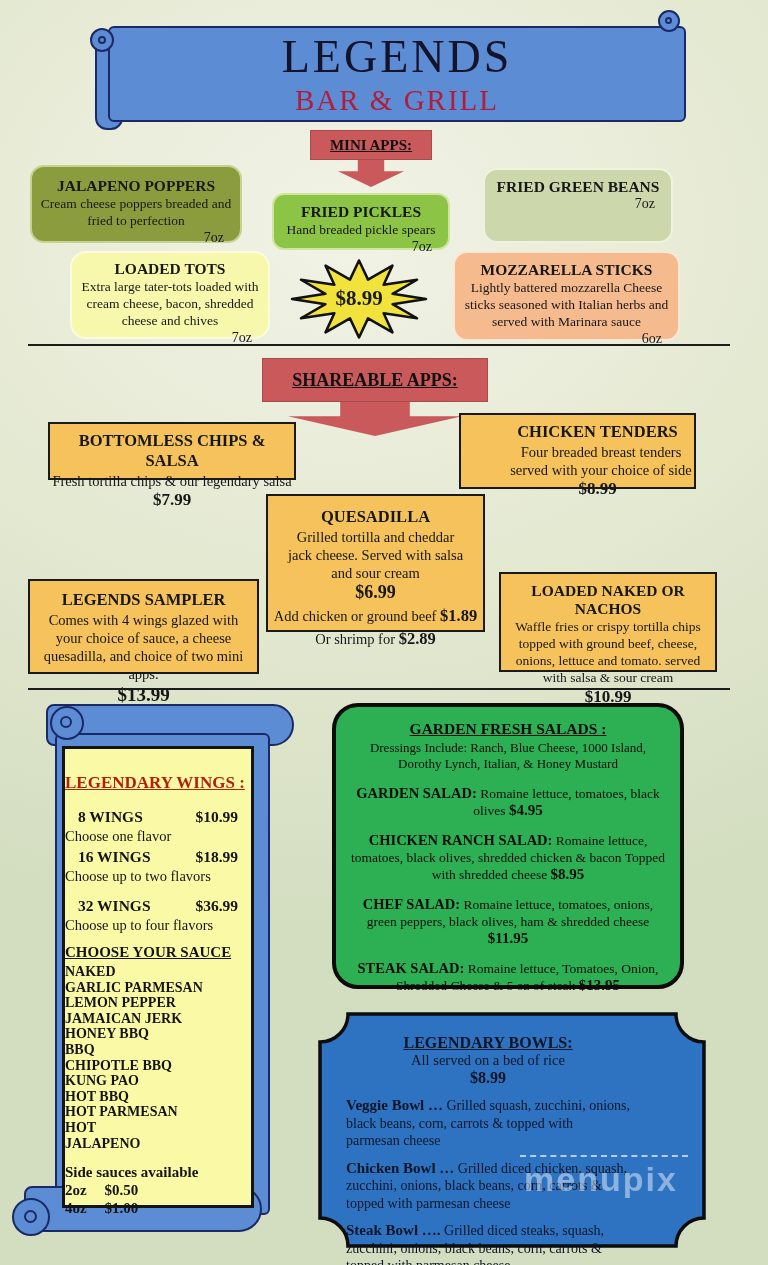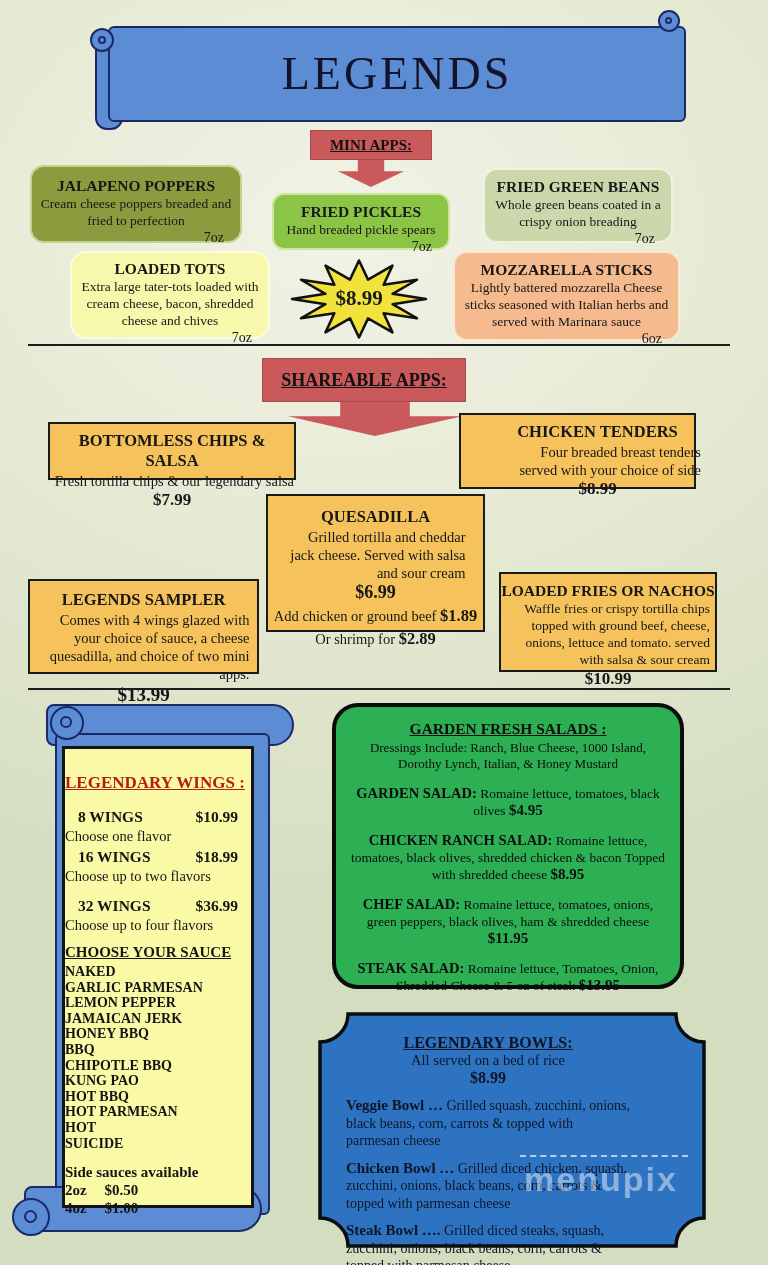--- a/index.html
+++ b/index.html
@@ -21,21 +21,21 @@
   .curl::after{content:"";position:absolute;left:28%;top:28%;width:40%;height:40%;
     border-radius:50%;border:2px solid var(--banner-border,#1b2a66);box-sizing:border-box;}
   .page-title{font-size:46px;letter-spacing:3px;color:var(--title-text,#13132c);line-height:1.05;}
   .page-subtitle{font-size:29px;letter-spacing:2px;color:var(--subtitle-red,#b01e3c);line-height:1.05;margin-top:4px;}
 
   
   .sec-banner{background:var(--section-red,#c9595a);border:1px solid #a84a4a;
     display:flex;align-items:center;justify-content:center;color:#111;}
   .sec-banner span{font-weight:bold;text-decoration:underline;}
   .mini-banner{left:310px;top:130px;width:122px;height:30px;font-size:15px;}
-  .share-banner{left:262px;top:358px;width:204px;height:44px;font-size:18px;}
+  .share-banner{left:262px;top:358px;width:226px;height:44px;font-size:18px;}
   .dn-arrow{background:var(--section-red,#c9595a);
     clip-path:polygon(30% 0,70% 0,70% 42%,100% 42%,50% 100%,0 42%,30% 42%);}
 
   
   .card{text-align:center;color:#171717;}
   .card h3{margin:0;font-size:15.5px;font-weight:bold;}
   .card p{margin:1px 0 0 0;font-size:13.5px;line-height:1.25;}
   .oz{display:block;text-align:right;padding-right:16px;font-size:14px;margin-top:0;}
   .c-jalapeno{left:30px;top:165px;width:212px;height:78px;background:var(--olive-box,#8b9c3e);
     border:2px solid #c6d290;border-radius:14px;padding-top:10px;}
@@ -44,21 +44,21 @@
   .c-beans{left:483px;top:168px;width:190px;height:75px;background:var(--pale-green-box,#ccd8ab);
     border:2px solid #eff3de;border-radius:14px;padding-top:8px;}
   .c-tots{left:70px;top:251px;width:200px;height:88px;background:var(--pale-yellow-box,#f8f8ac);
     border:2px solid #fbfbdf;border-radius:16px;padding-top:7px;}
   .c-mozz{left:453px;top:251px;width:227px;height:90px;background:var(--peach-box,#f5ba8e);
     border:2px solid #f9e8d2;border-radius:14px;padding-top:8px;}
 
   
   .obox{background:var(--orange-box,#f5c25c);border:2px solid #1a1a1a;text-align:center;color:#171717;padding-top:7px;}
   .obox h3{margin:0;font-size:16.5px;font-weight:bold;}
-  .obox p{margin:1px 0 0 0;font-size:14.5px;line-height:1.25;text-align:right;}
+  .obox p{margin:1px 0 0 0;font-size:14.5px;line-height:1.25;}
   .price{font-weight:bold;font-size:17px;}
   .b-chips{left:48px;top:422px;width:248px;height:58px;}
   .b-tenders{left:459px;top:413px;width:237px;height:76px;padding-left:40px;}
   .b-quesa{left:266px;top:494px;width:219px;height:138px;padding-top:11px;}
   .b-sampler{left:28px;top:579px;width:231px;height:95px;padding-top:9px;}
   .b-fries{left:499px;top:572px;width:218px;height:100px;padding-top:8px;}
   .addon{font-size:14.5px;margin-top:3px;}
   .addon b{font-size:16.5px;}
 
   .divider{border-top:2px solid #1c1c1c;height:0;width:702px;left:28px;}
@@ -107,20 +107,21 @@
     font-size:34px;letter-spacing:2px;color:rgba(255,255,255,0.45);font-weight:bold;}
 </style>
 </head>
 <body>
 
 <div class="page">
 
   <div class="abs title-tail"></div>
   <div class="abs title-main">
     <div class="page-title">LEGENDS</div>
+    <div class="page-subtitle">BAR &amp; GRILL</div>
   </div>
   <div class="curl" style="left:90px;top:28px;width:24px;height:24px;"></div>
   <div class="curl" style="left:658px;top:10px;width:22px;height:22px;"></div>
 
   <div class="abs sec-banner mini-banner">
     <span>MINI APPS:</span>
   </div>
   <div class="abs dn-arrow" style="left:338px;top:160px;width:66px;height:27px;"></div>
 
   <div class="abs card c-jalapeno">
@@ -128,21 +129,20 @@
     <p>Cream cheese poppers breaded and fried to perfection</p>
     <span class="oz">7oz</span>
   </div>
   <div class="abs card c-pickles">
     <h3>FRIED PICKLES</h3>
     <p>Hand breaded pickle spears</p>
     <span class="oz">7oz</span>
   </div>
   <div class="abs card c-beans">
     <h3>FRIED GREEN BEANS</h3>
-    <p>Whole green beans coated in a crispy onion breading</p>
     <span class="oz">7oz</span>
   </div>
   <div class="abs card c-tots">
     <h3>LOADED TOTS</h3>
     <p style="width:180px;margin:1px auto 0 auto;">Extra large tater-tots loaded with cream cheese, bacon, shredded cheese and chives</p>
     <span class="oz">7oz</span>
   </div>
 
   <div class="abs" style="left:288px;top:256px;width:142px;height:86px;">
     <svg width="142" height="86" viewBox="0 0 140 84">
@@ -180,21 +180,21 @@
     <div class="price" style="font-size:18px;">$6.99</div>
     <div class="addon"><span>Add chicken or ground beef </span><b>$1.89</b></div>
     <div class="addon"><span>Or shrimp for </span><b>$2.89</b></div>
   </div>
   <div class="abs obox b-sampler">
     <h3>LEGENDS SAMPLER</h3>
     <p style="width:212px;margin:1px auto 0 auto;">Comes with 4 wings glazed with your choice of sauce, a cheese quesadilla, and choice of two mini apps.</p>
     <div class="price" style="font-size:19px;">$13.99</div>
   </div>
   <div class="abs obox b-fries">
-    <h3 style="font-size:15.5px;">LOADED FRIES OR NACHOS</h3>
+    <h3 style="font-size:15.5px;">LOADED NAKED OR NACHOS</h3>
     <p style="font-size:13.5px;width:204px;margin:1px auto 0 auto;">Waffle fries or crispy tortilla chips topped with ground beef, cheese, onions, lettuce and tomato. served with salsa &amp; sour cream</p>
     <div class="price">$10.99</div>
   </div>
 
   <div class="abs divider" style="top:688px;"></div>
 
   <div class="abs w-roll-top"></div>
   <div class="abs w-body"></div>
   <div class="abs w-roll-bot"></div>
   <div class="curl" style="left:50px;top:706px;width:34px;height:34px;"></div>
@@ -248,21 +248,21 @@
         <div class="w-sauce">CHIPOTLE BBQ</div>
 
         <div class="w-sauce">KUNG PAO</div>
 
         <div class="w-sauce">HOT BBQ</div>
 
         <div class="w-sauce">HOT PARMESAN</div>
 
         <div class="w-sauce">HOT</div>
 
-        <div class="w-sauce">SUICIDE</div>
+        <div class="w-sauce">JALAPENO</div>
       </div>
 
     <div class="w-side-t">Side sauces available</div>
     <div>
 
         <div class="w-side">
           <span class="sz">2oz</span>
           <span>$0.50</span>
         </div>
 

